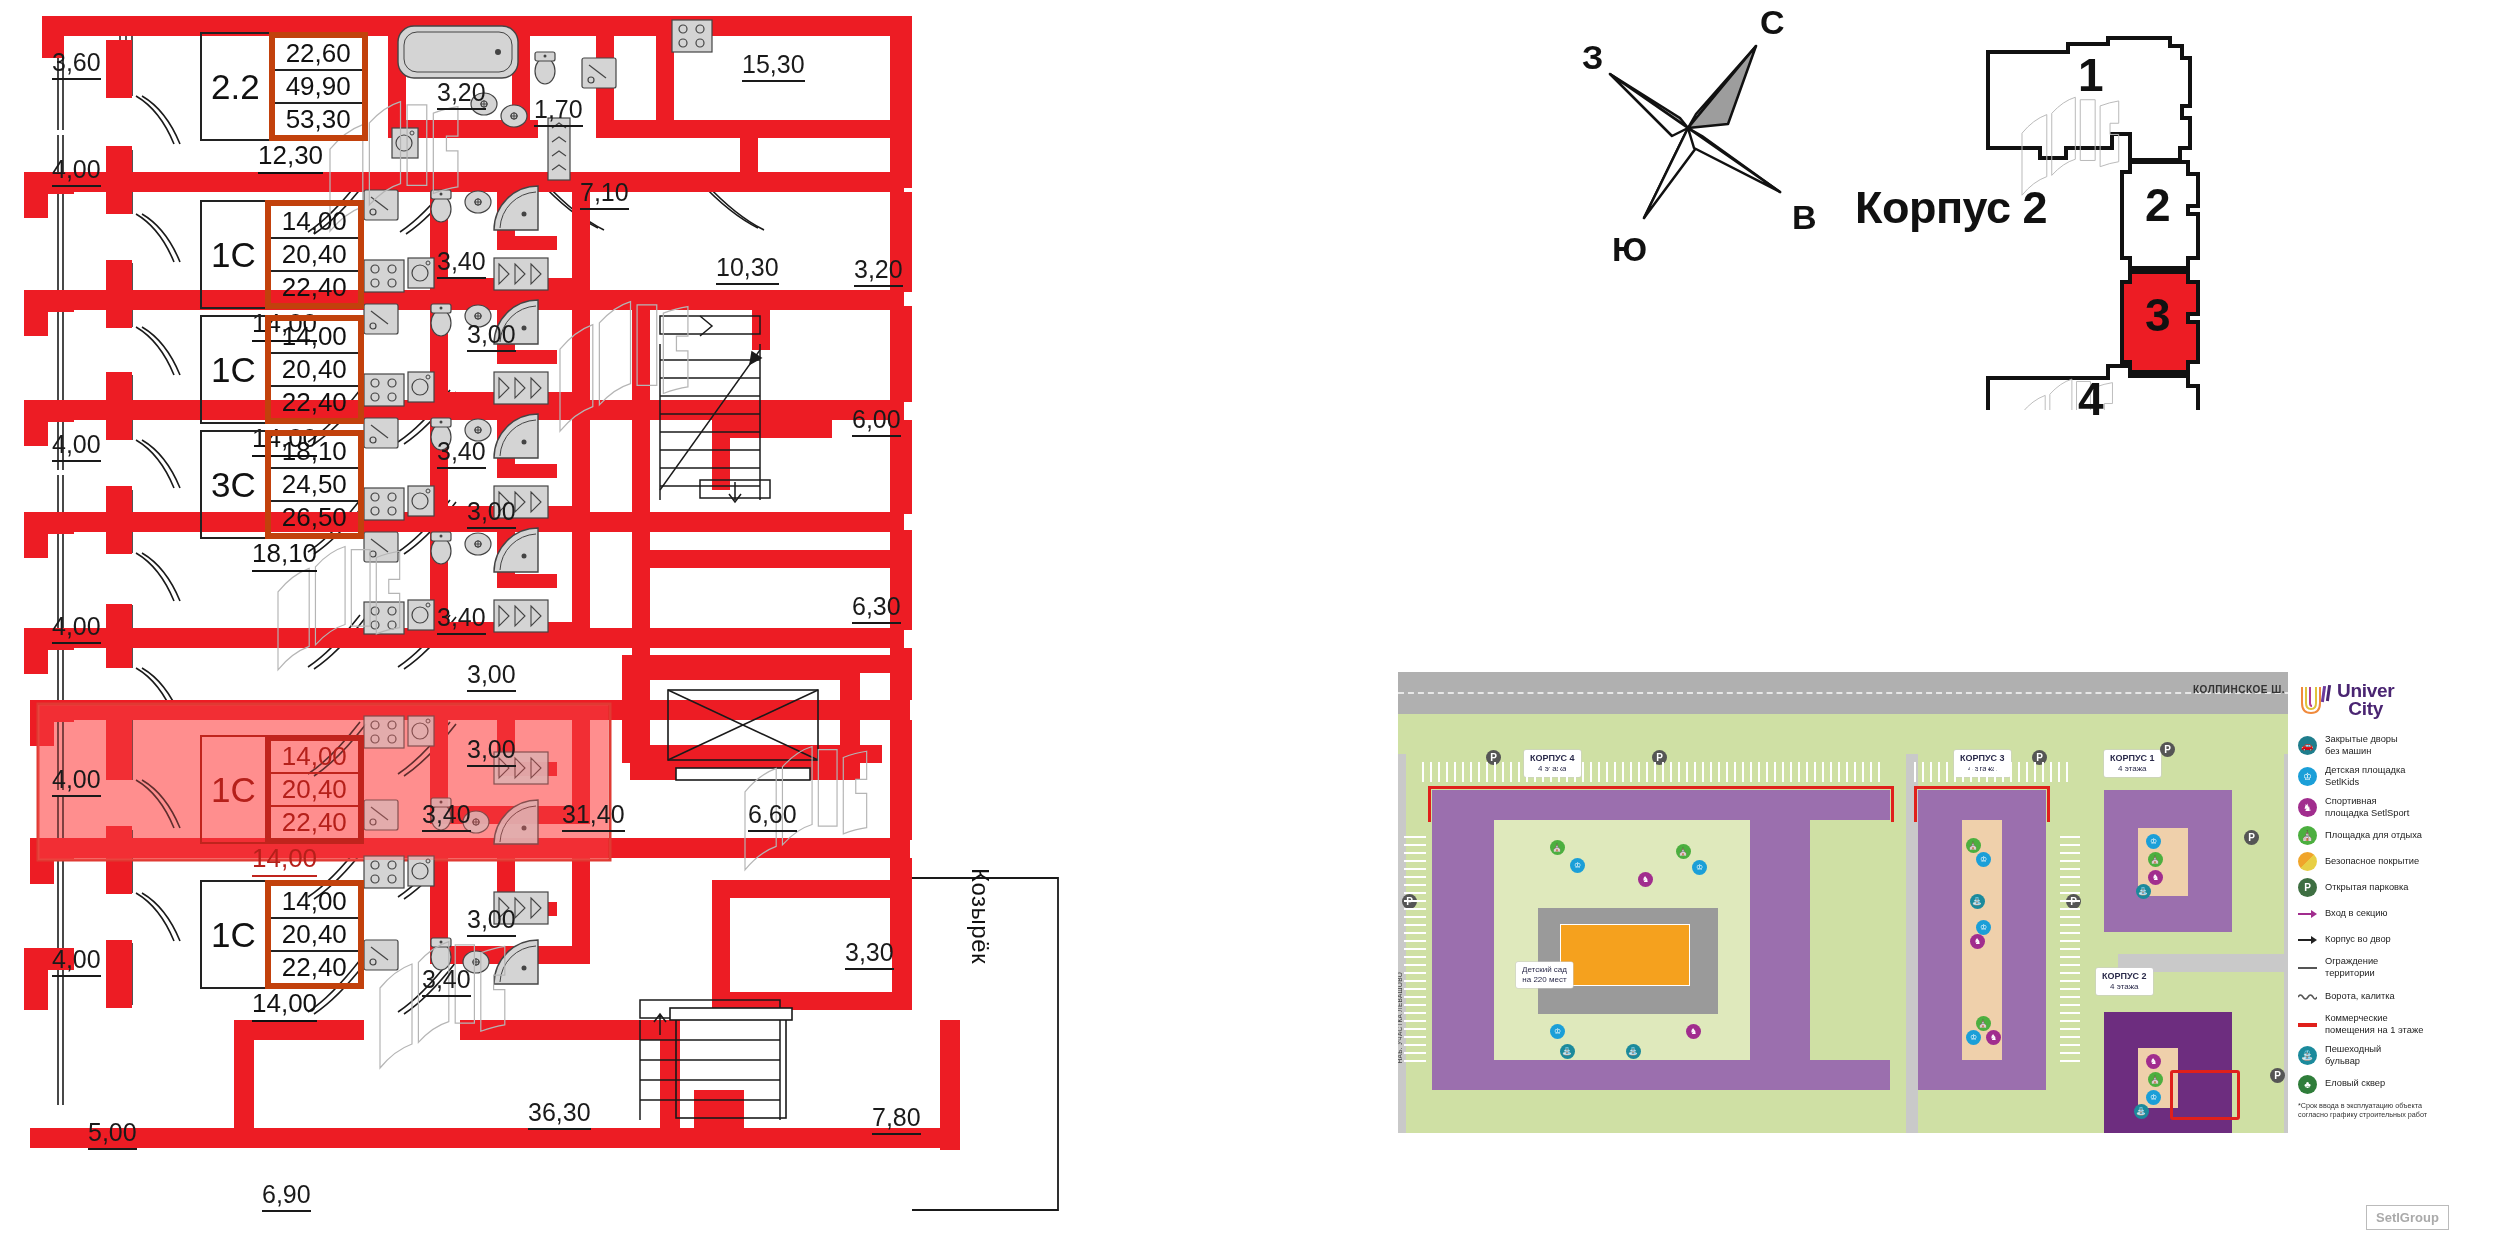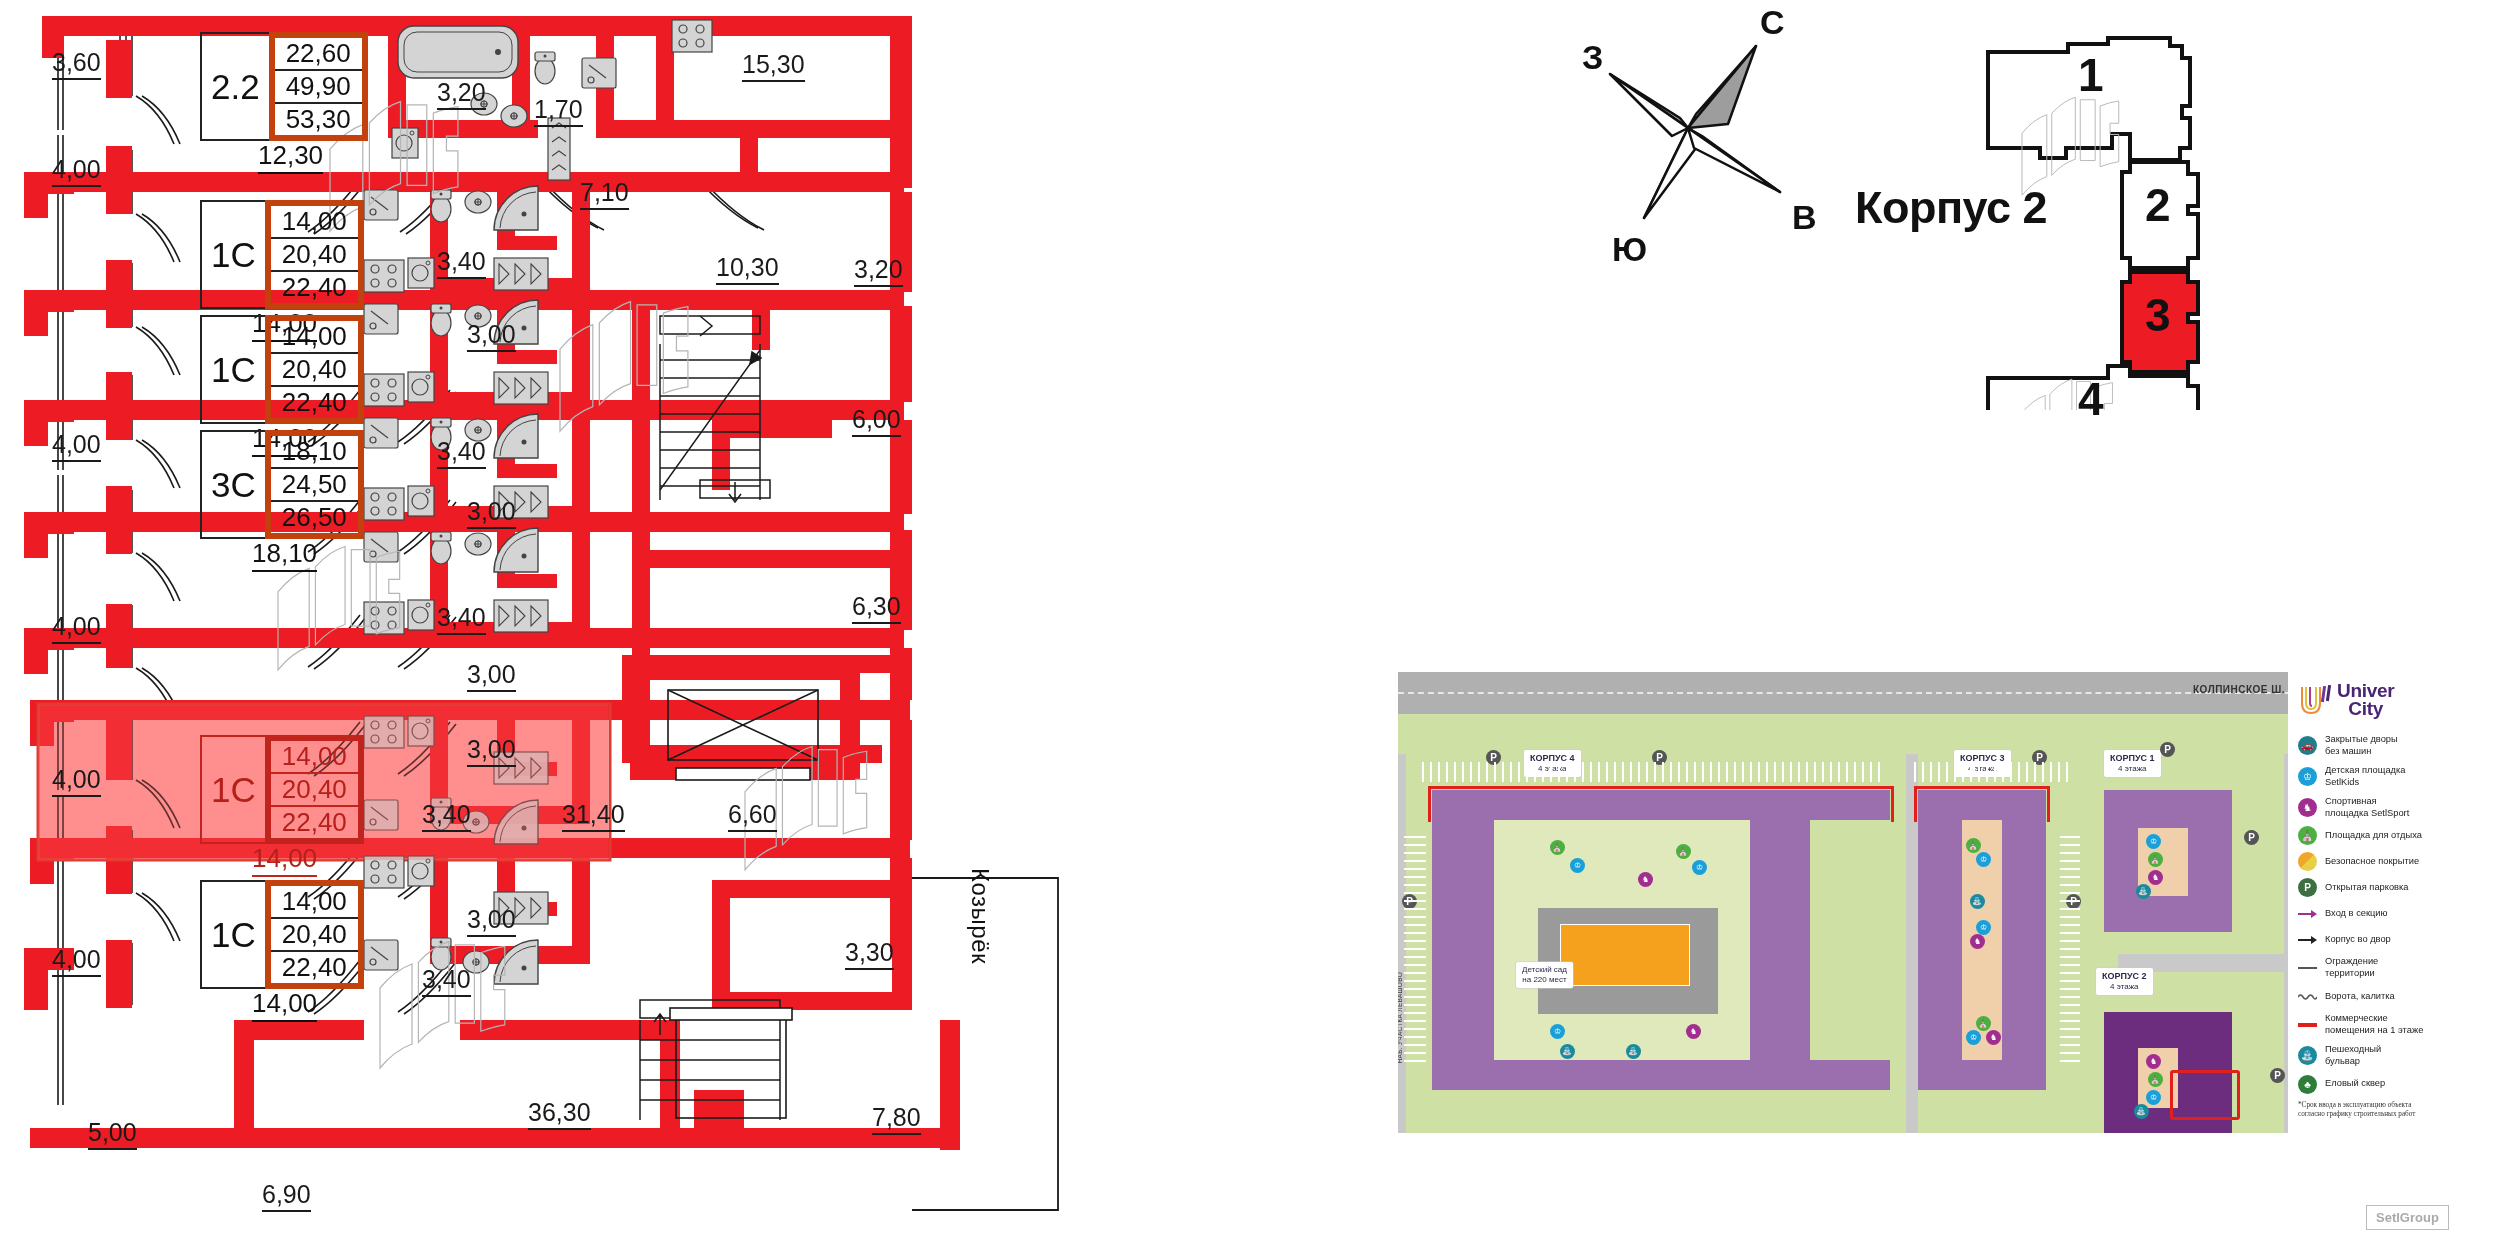--- a/index.html
+++ b/index.html
@@ -115,21 +115,21 @@
   .lg-korp { font-size: 9.5px; font-weight:bold; color:#b33b8e; margin-top:5px;}
   .lg-dead-l { font-size: 9.5px; color:#222; line-height:1.35;}
   .lg-items { margin-top: 16px; }
   .lg-row { display:flex; align-items:center; gap:8px; margin-bottom: 7px; min-height:19px;}
   .lg-ic {
     width:19px;height:19px;border-radius:50%;flex:0 0 19px;
     display:flex;align-items:center;justify-content:center;color:#fff;font-size:10px;
   }
   .lg-tx { font-size: 9.3px; color:#222; line-height:1.28;}
   .lg-line { width:19px;height:19px;flex:0 0 19px; display:flex;align-items:center;justify-content:center;}
-  .lg-foot { font-size: 7.2px; color:#333; line-height:1.3; margin-top: 2px; font-family: Liberation Serif, serif;}
+  .lg-foot { font-size: 7.2px; color:#333; line-height:1.3; margin-top: 2px;}
   .lg-setl {
     position:absolute; left: 78px; bottom: 20px;
     border:1.5px solid #bbb; padding:4px 9px; font-size:13px; color:#aaa; font-weight:bold;
   }
   .sp-compass{position:absolute;}
 </style>
 </head>
 <body>
 
 <div class="stage">
@@ -619,21 +619,21 @@
 
     <div class="dim" style="left:52px;  top:612px;">4,00</div>
     <div class="dim" style="left:437px; top:603px;">3,40</div>
     <div class="dim" style="left:467px; top:660px;">3,00</div>
     <div class="dim" style="left:852px; top:592px;">6,30</div>
 
     <div class="dim" style="left:52px;  top:765px;">4,00</div>
     <div class="dim" style="left:467px; top:735px;">3,00</div>
     <div class="dim" style="left:422px; top:800px;">3,40</div>
     <div class="dim" style="left:562px; top:800px;">31,40</div>
-    <div class="dim" style="left:728px; top:800px;text-align:center;">6,60</div>
+    <div class="dim" style="left:748px; top:800px;text-align:center;">6,60</div>
 
     <div class="dim" style="left:52px;  top:945px;">4,00</div>
     <div class="dim" style="left:467px; top:905px;">3,00</div>
     <div class="dim" style="left:422px; top:965px;">3,40</div>
     <div class="dim" style="left:845px; top:938px;">3,30</div>
 
     <div class="dim" style="left:88px;  top:1118px;">5,00</div>
     <div class="dim" style="left:262px; top:1180px;">6,90</div>
     <div class="dim" style="left:528px; top:1098px;">36,30</div>
     <div class="dim" style="left:872px; top:1103px;">7,80</div>

